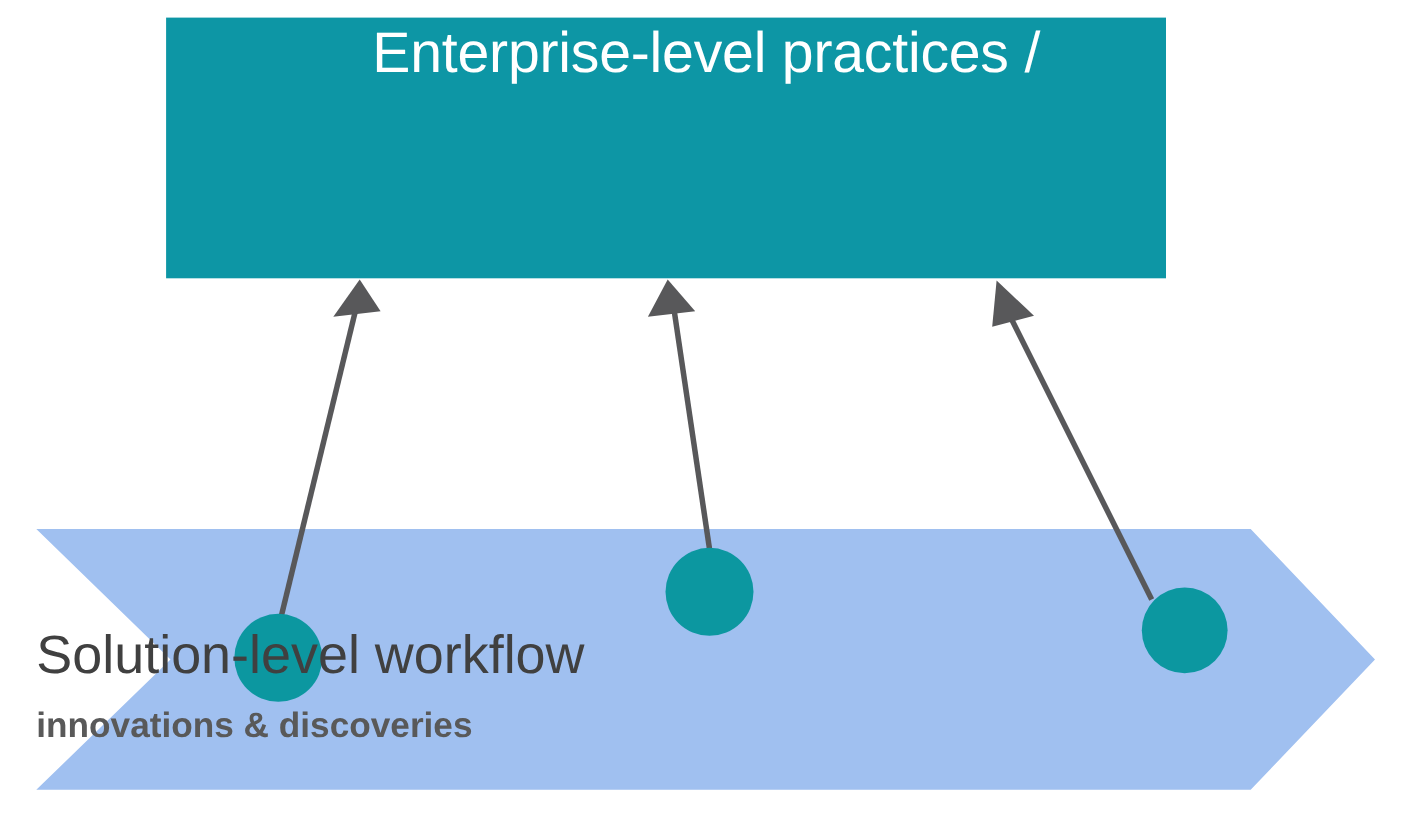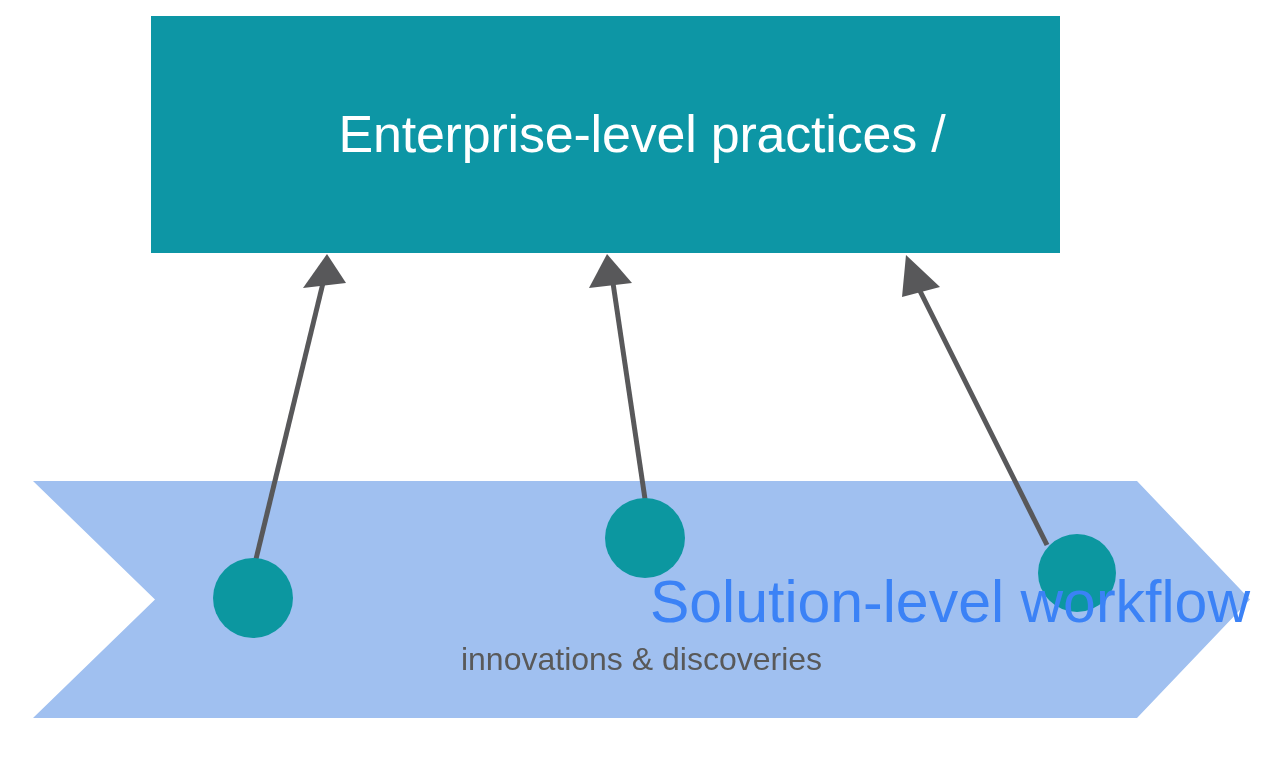--- a/index.html
+++ b/index.html
@@ -27,55 +27,54 @@
   }
   .box-label {
     position: absolute;
     left: 151px;
     top: 16px;
     width: 982px;
     height: 237px;
     display: flex;
     flex-direction: column;
     align-items: center;
-    justify-content: center;
     color: #ffffff;
     font-family: "Liberation Sans", sans-serif;
     font-size: 52px;
     line-height: 1.24;
     letter-spacing: -0.2px;
     text-align: center;
     white-space: nowrap;
     pointer-events: none;
   }
   .flow-title {
     position: absolute;
     left: 33px;
     top: 570px;
     width: 1217px;
-    text-align: right;
-    color: #3b82f6;
+    text-align: left;
+    color: #404040;
     font-family: "Liberation Sans", sans-serif;
-    font-size: 59px;
+    font-size: 49px;
     line-height: 1.1;
     white-space: nowrap;
     pointer-events: none;
   }
   .flow-subtitle {
     position: absolute;
     left: 33px;
     top: 642px;
     width: 1217px;
-    text-align: center;
     color: #595959;
     font-family: "Liberation Sans", sans-serif;
     font-size: 32px;
     line-height: 1.1;
     white-space: nowrap;
     pointer-events: none;
+    font-weight: bold;
   }
 </style>
 </head>
 <body>
 
 <div id="canvas">
 
   <svg id="diagram-svg" viewBox="0 0 1281 762" xmlns="http://www.w3.org/2000/svg">
 
     <polygon points="33,481 1137,481 1250,599.5 1137,718 33,718 155,599.5" fill="#a0c0f0"></polygon>

